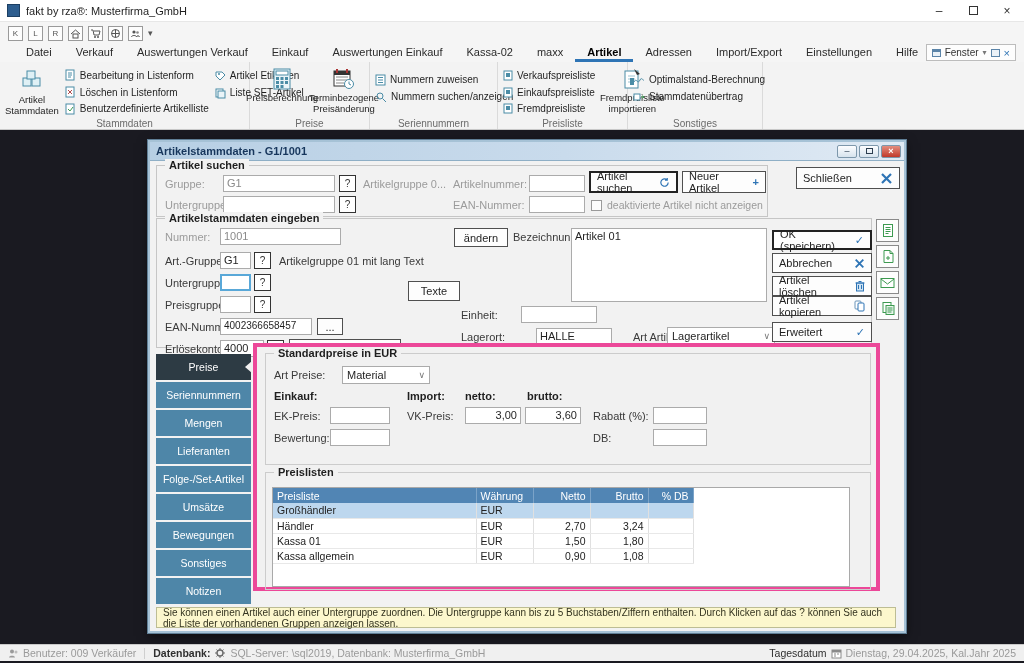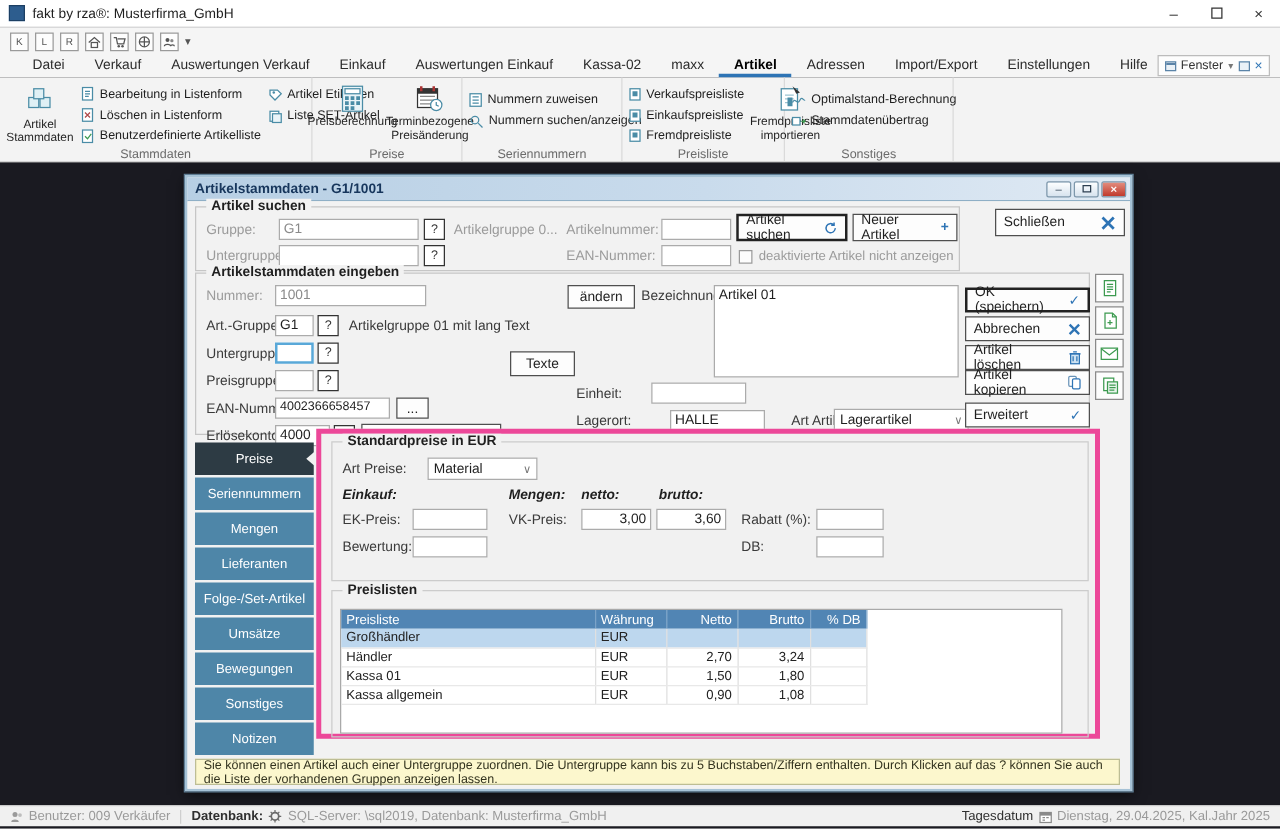--- a/index.html
+++ b/index.html
@@ -63,21 +63,21 @@
     display:flex; align-items:center; justify-content:center; }
   .dbtn.close { background:linear-gradient(#e38d7e,#c0392b); color:#fff; font-weight:bold; }
   #dlg-body { position:relative; width:100%; height:470px; background:#f2f2f2; }
 
   .gb { position:absolute; border:1px solid #c6c6c6; }
   .gb-legend { position:absolute; top:-7px; left:8px; background:#f2f2f2; padding:0 4px;
     font-size:11px; font-weight:bold; color:#1f1f1f; }
 
   .lbl  { position:absolute; font-size:11px; color:#3a3a3a; white-space:nowrap; }
   .lbl.dis { color:#9b9b9b; }
-  .lbl.b { font-weight:bold; color:#1f1f1f;font-style:italic; }
+  .lbl.b { font-weight:bold; color:#1f1f1f; }
   .fld { position:absolute; height:17px; border:1px solid #ababab; background:#fff;
     font-size:11px; color:#1f1f1f; padding:1px 3px; overflow:hidden; white-space:nowrap; }
   .fld.dis { color:#8a8a8a; }
   .fld.num { text-align:right; }
   .fld.focus { border:2px solid #59a8d8; }
   .qbtn { position:absolute; width:17px; height:17px; border:1px solid #333; background:#fff;
     font-size:10px; color:#333; display:flex; align-items:center; justify-content:center; }
   .btn { position:absolute; border:1px solid #4f4f4f; background:#fdfdfd; font-size:11px; color:#1f1f1f;
     display:flex; align-items:center; padding:0 6px; justify-content:space-between; }
   .btn.strong { border:2px solid #222; }
@@ -558,21 +558,21 @@
         <div id="content-panel">
 
           <div class="gb" style="left:8px;top:6px;width:606px;height:112px;border-color:#cccccc">
             <span class="gb-legend" style="background:#f1f1f1">Standardpreise in EUR</span>
             <span class="lbl" style="left:8px;top:15px">Art Preise:</span>
             <div class="dd" style="left:76px;top:12px;width:88px">
               <span>Material</span>
                 <span class="car">∨</span>
             </div>
             <span class="lbl b" style="left:8px;top:36px">Einkauf:</span>
-            <span class="lbl b" style="left:141px;top:36px">Mengen:</span>
+            <span class="lbl b" style="left:141px;top:36px">Import:</span>
             <span class="lbl b" style="left:199px;top:36px">netto:</span>
             <span class="lbl b" style="left:261px;top:36px">brutto:</span>
 
             <span class="lbl" style="left:8px;top:56px">EK-Preis:</span>
             <div class="fld" style="left:64px;top:53px;width:60px"></div>
             <span class="lbl" style="left:8px;top:78px">Bewertung:</span>
             <div class="fld" style="left:64px;top:75px;width:60px"></div>
 
             <span class="lbl" style="left:141px;top:56px">VK-Preis:</span>
             <div class="fld num" style="left:199px;top:53px;width:56px">3,00</div>

